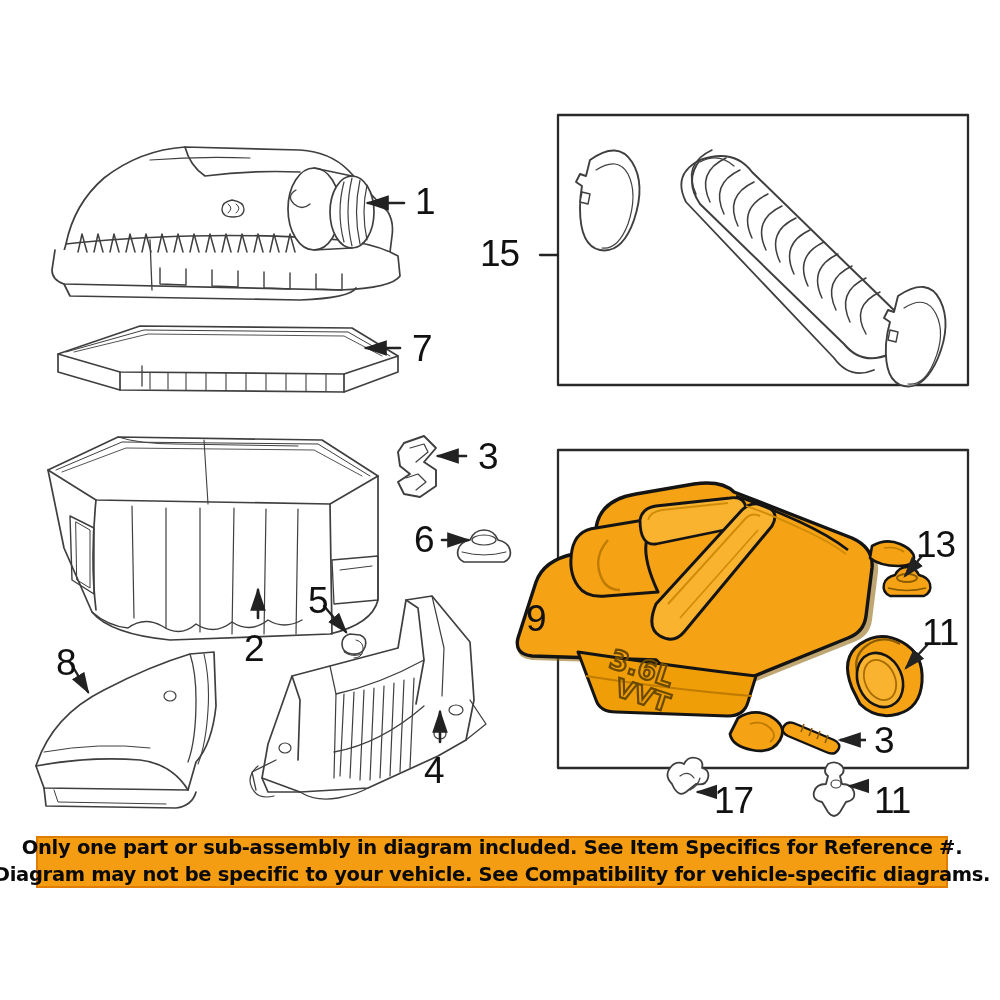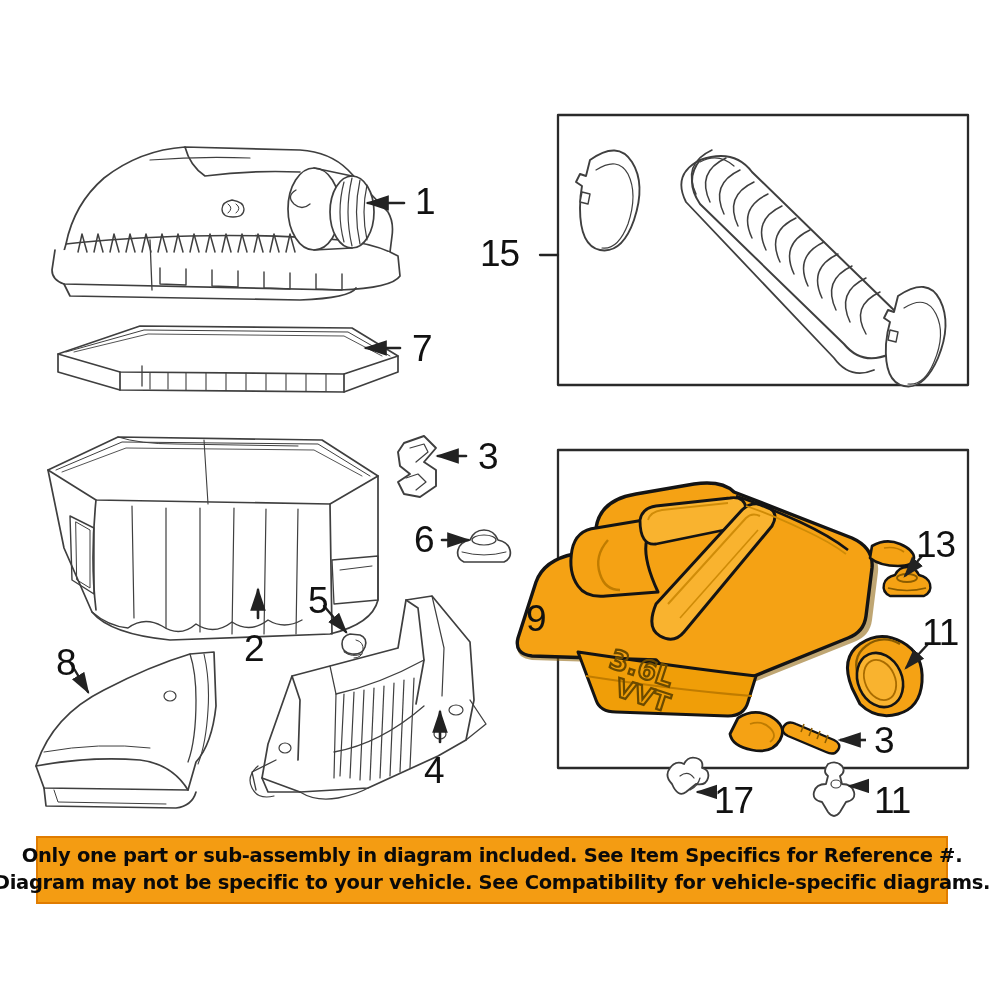--- a/index.html
+++ b/index.html
@@ -5,21 +5,21 @@
   html,body{margin:0;padding:0;background:#fff;}
   body{width:1000px;height:1000px;position:relative;overflow:hidden;
        font-family:"Liberation Sans",sans-serif;}
   #stage{position:absolute;inset:0;width:1000px;height:1000px;}
   svg#art{position:absolute;left:0;top:0;width:1000px;height:1000px;}
 
   .callout{position:absolute;font-family:"Liberation Sans",sans-serif;
            font-size:37px;color:#111;line-height:1;font-weight:400;
            letter-spacing:-1px;}
 
-  #banner{position:absolute;left:36px;top:836px;width:912px;height:68px;
+  #banner{position:absolute;left:36px;top:836px;width:912px;height:52px;
           background:#F49C12;border:2px solid #E07C00;
           box-sizing:border-box;display:flex;flex-direction:column;
           align-items:center;justify-content:center;}
   #banner .bline{font-family:"DejaVu Sans",sans-serif;font-weight:bold;
           font-size:19.5px;color:#0a0a0a;letter-spacing:-0.3px;
           white-space:nowrap;line-height:1.38;}
 
   .emb{font-family:"DejaVu Sans",sans-serif;font-weight:bold;fill:none;
        stroke:#6b4a00;stroke-width:2.2;}
 </style>

